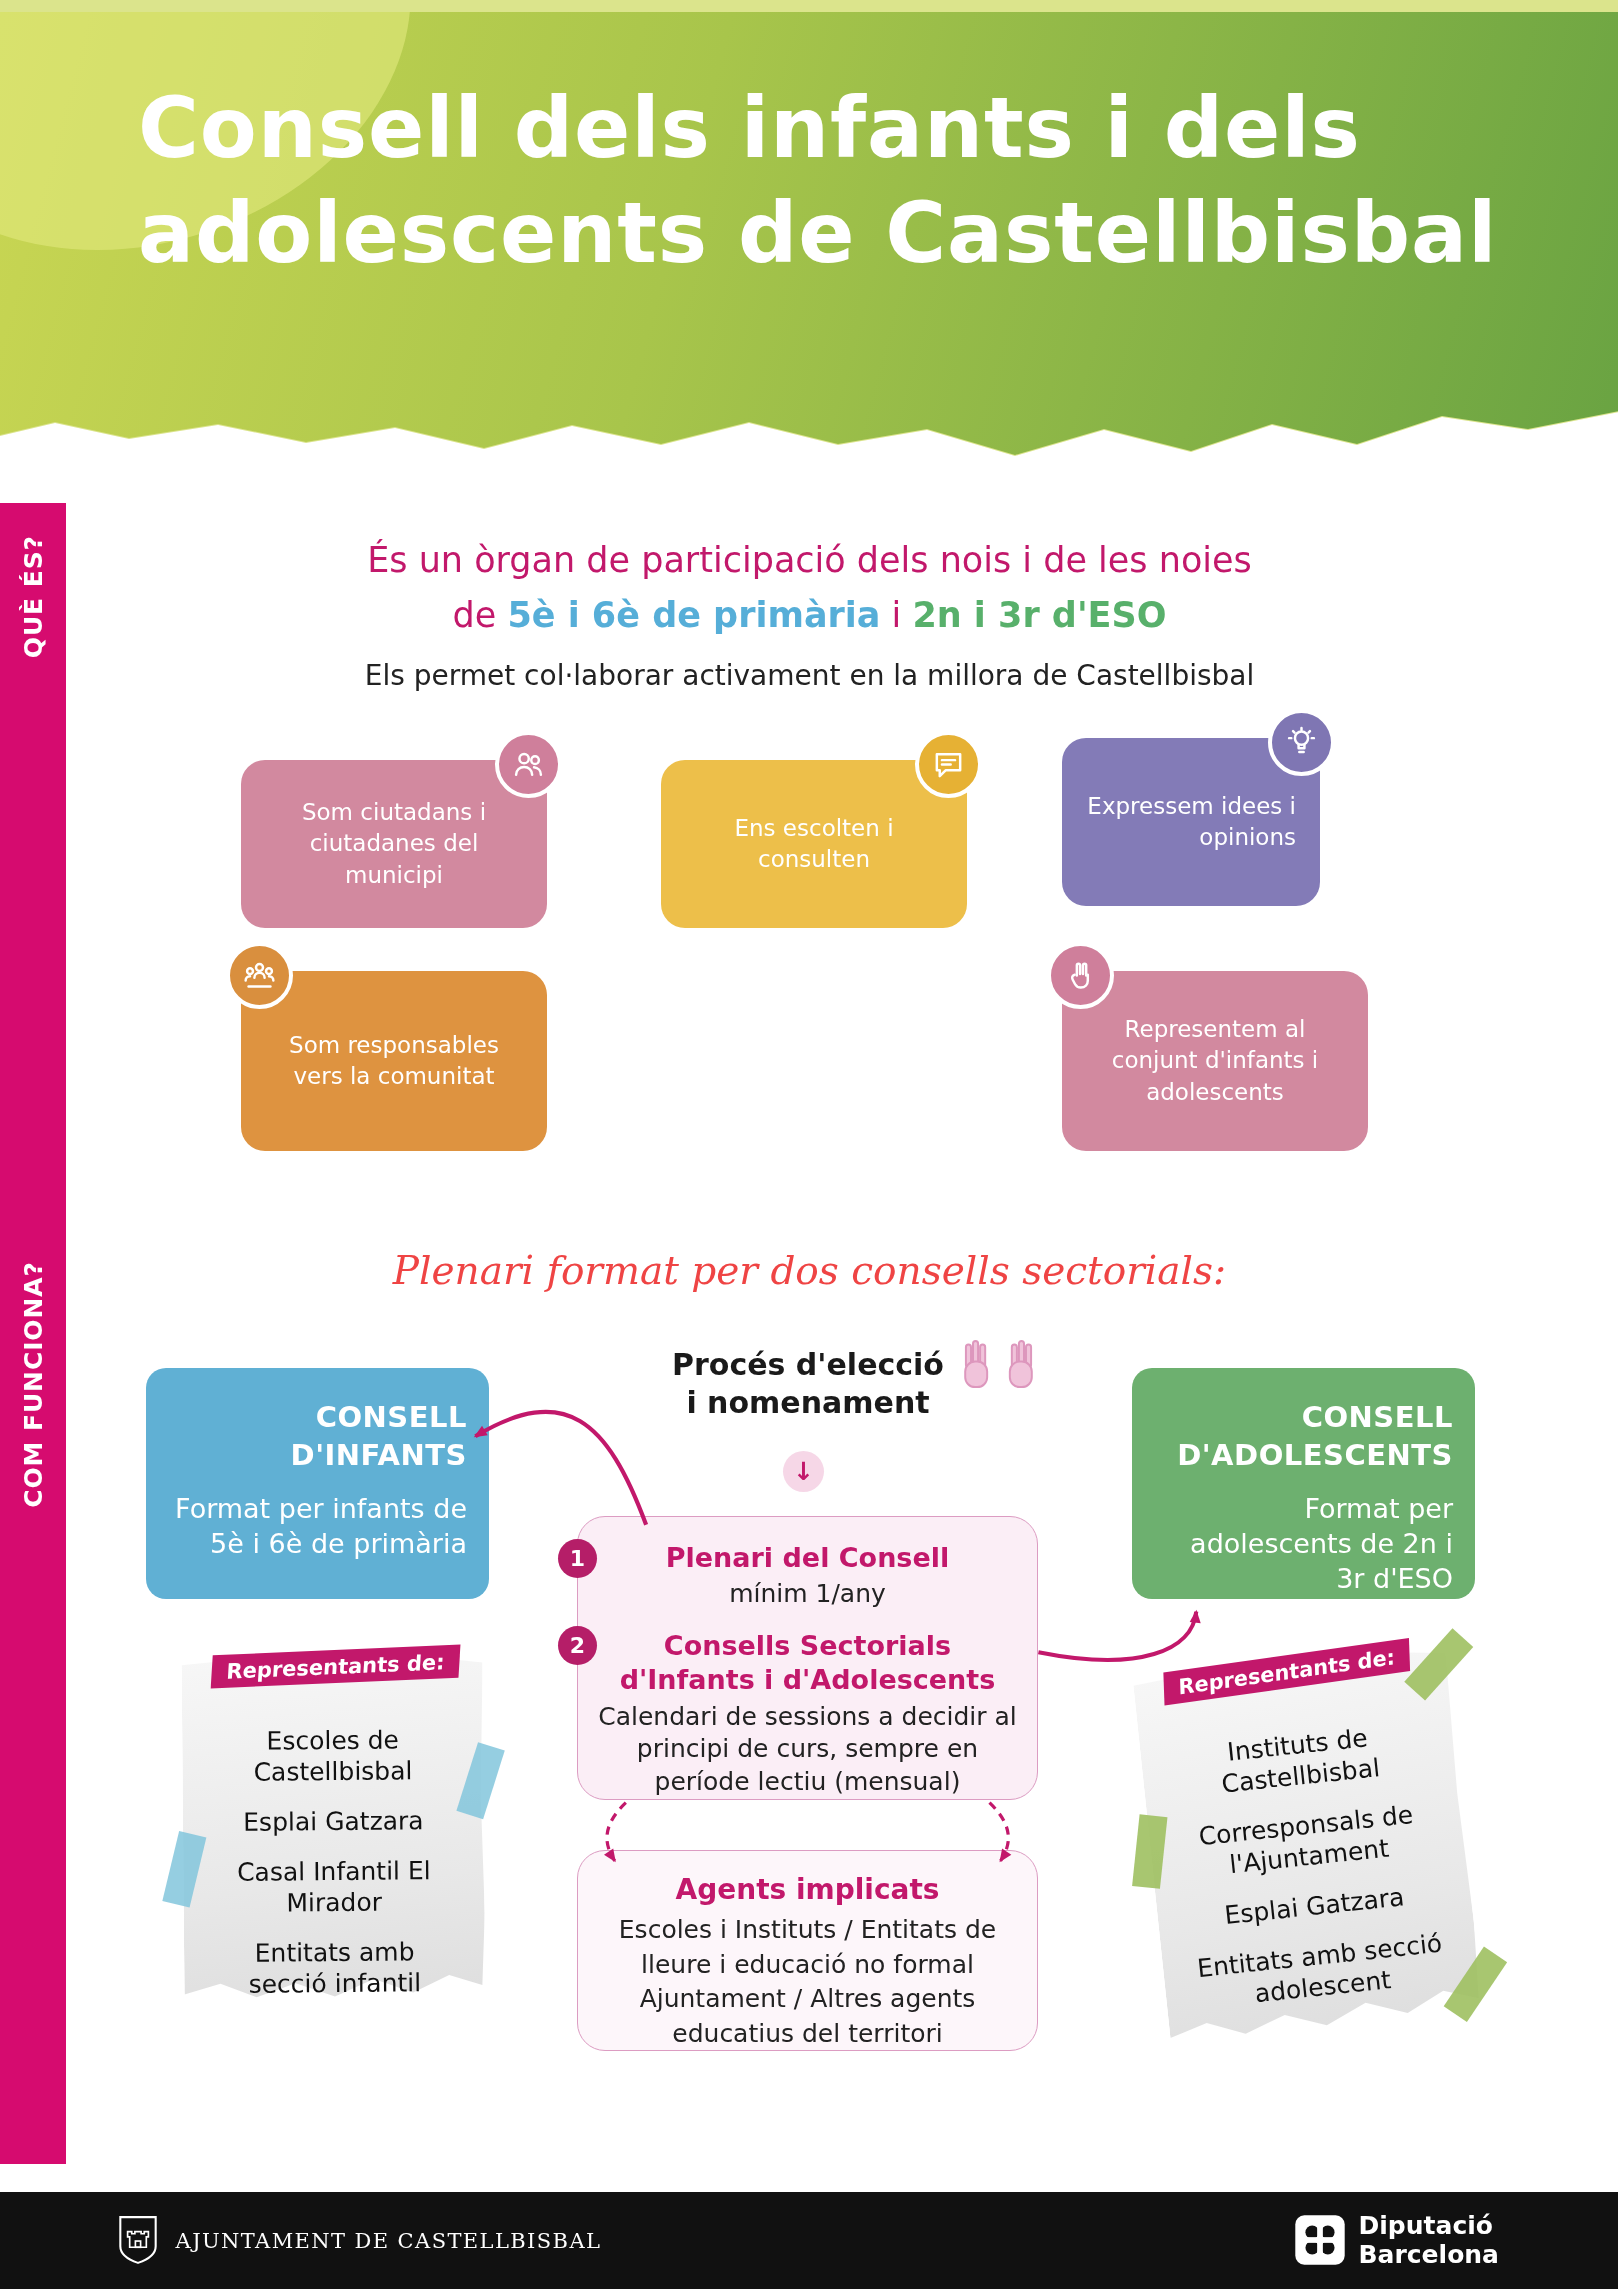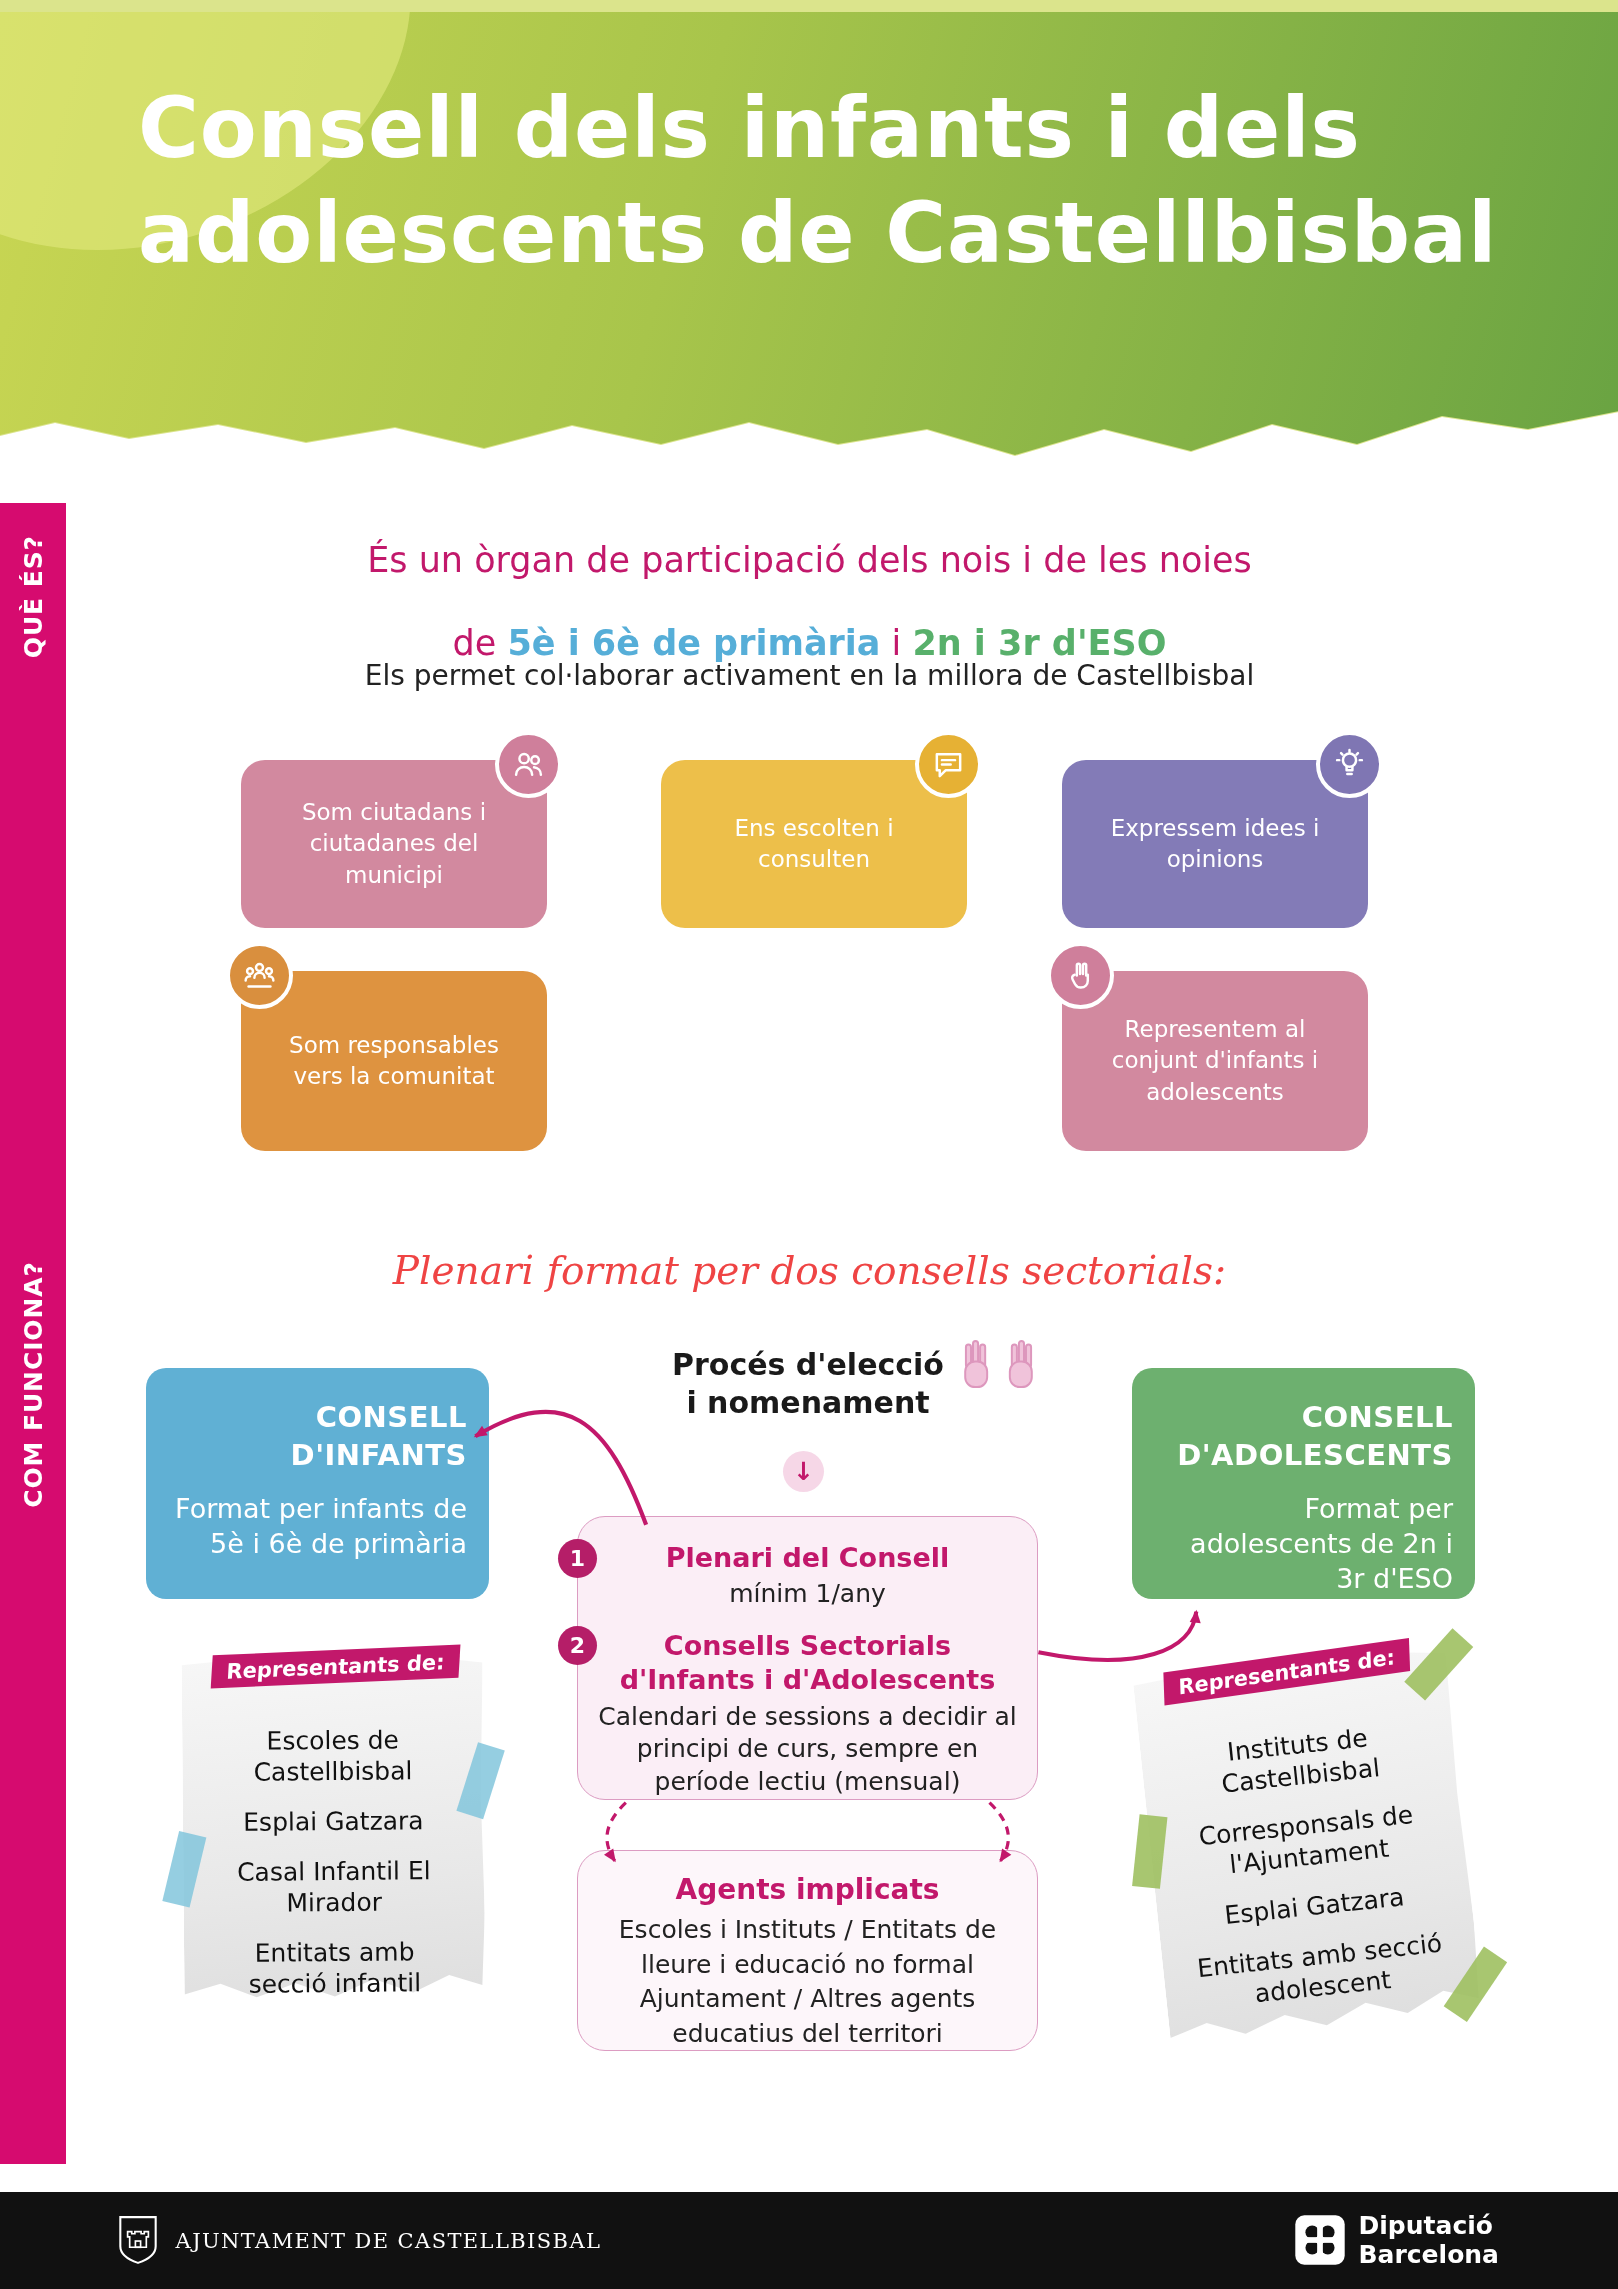--- a/index.html
+++ b/index.html
@@ -18,33 +18,33 @@
 
   
   .strip{position:absolute;left:0;top:503px;width:66px;height:1661px;background:#d60b6f;}
   .strip-label{position:absolute;color:#fff;font-weight:bold;font-size:25px;letter-spacing:0.9px;
     writing-mode:vertical-rl;transform:rotate(180deg);}
   .strip-label.one{left:18.5px;top:535px;}
   .strip-label.two{left:18.5px;top:1261px;}
 
   
   .intro1{position:absolute;top:540px;left:0;width:1619px;text-align:center;font-size:35px;color:#c2186b;}
-  .intro2{position:absolute;top:595px;left:0;width:1619px;text-align:center;font-size:35px;color:#c2186b;margin-top:28px;}
+  .intro2{position:absolute;top:595px;left:0;width:1619px;text-align:center;font-size:35px;color:#c2186b;}
   .intro2 .blue{color:#56aed8;font-weight:bold;}
   .intro2 .green{color:#58b06b;font-weight:bold;}
   .intro3{position:absolute;top:659px;left:0;width:1619px;text-align:center;font-size:28px;color:#222;}
 
   
   .card{position:absolute;border-radius:24px;color:#fff;display:flex;align-items:center;justify-content:center;
     text-align:center;font-size:23px;line-height:1.35;padding:11px 24px;box-sizing:border-box;}
   .card-rose{background:#d2899f;} .card-yellow{background:#edbf4a;}
   .card-purple{background:#837bb7;} .card-orange{background:#de9340;}
   .c1{left:241px;top:760px;width:306px;height:168px;}
   .c2{left:661px;top:760px;width:306px;height:168px;}
-  .c3{left:1062px;top:760px;width:306px;height:168px;}
+  .c3{left:1062px;top:738px;width:258px;height:168px;text-align:right;}
   .c4{left:241px;top:971px;width:306px;height:180px;}
   .c5{left:661px;top:971px;width:306px;height:180px;}
   .c6{left:1062px;top:971px;width:306px;height:180px;}
   .card-icon{position:absolute;width:59px;height:59px;border-radius:50%;border:4.6px solid #fff;
     display:flex;align-items:center;justify-content:center;box-sizing:content-box;}
   .icon-right{top:-29.5px;right:-14.8px;} .icon-left{top:-29.5px;left:-14.8px;}
   .ic-rose{background:#cf7f9b;} .ic-yellow{background:#e6b134;}
   .ic-purple{background:#7f76b3;} .ic-orange{background:#d98f3e;}
   .card-icon svg{width:35px;height:35px;stroke:#fff;fill:none;stroke-width:1.7;stroke-linecap:round;stroke-linejoin:round;}
 

